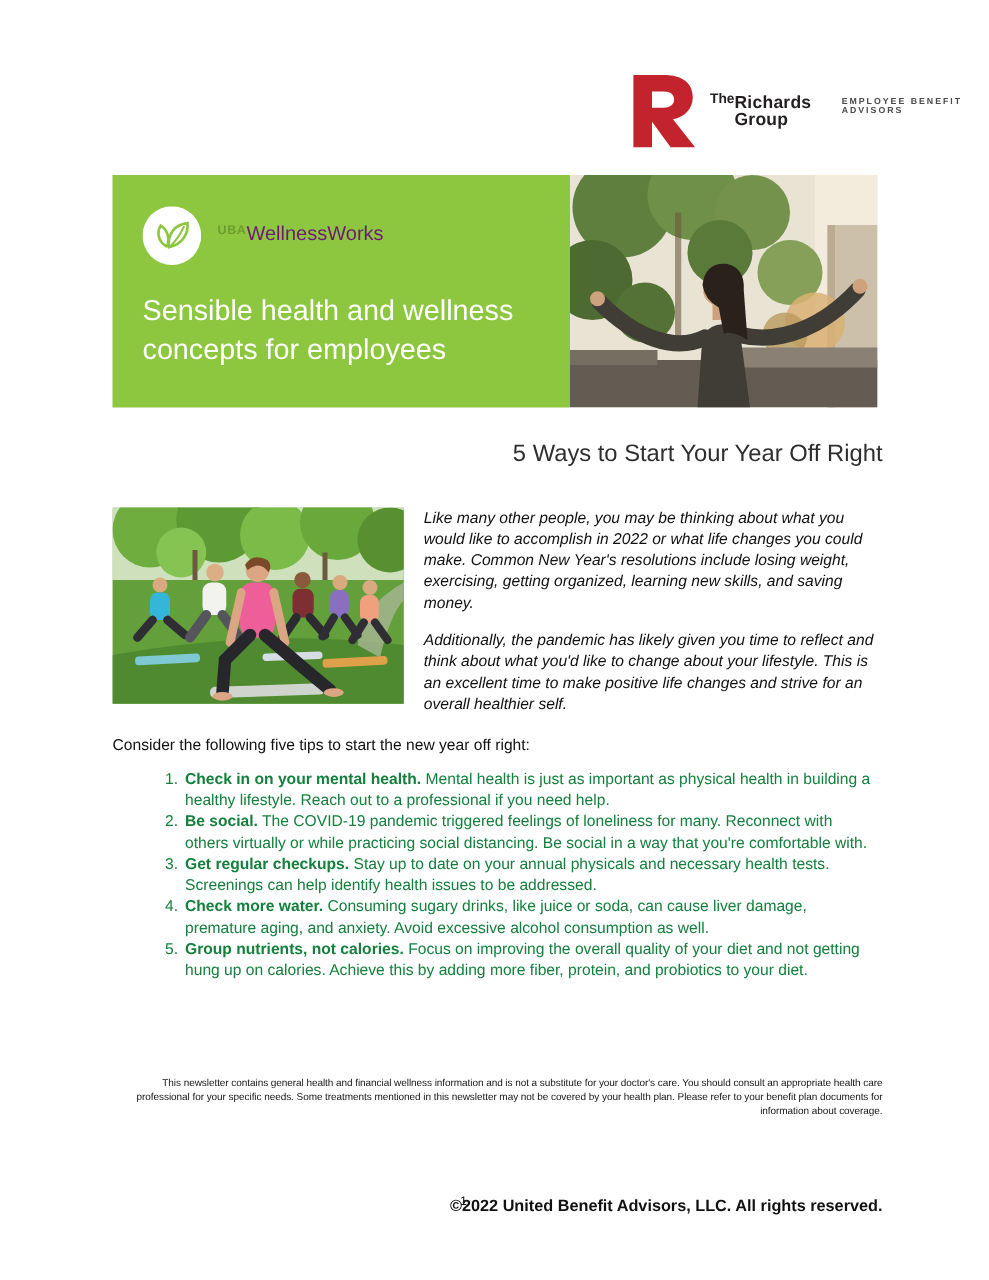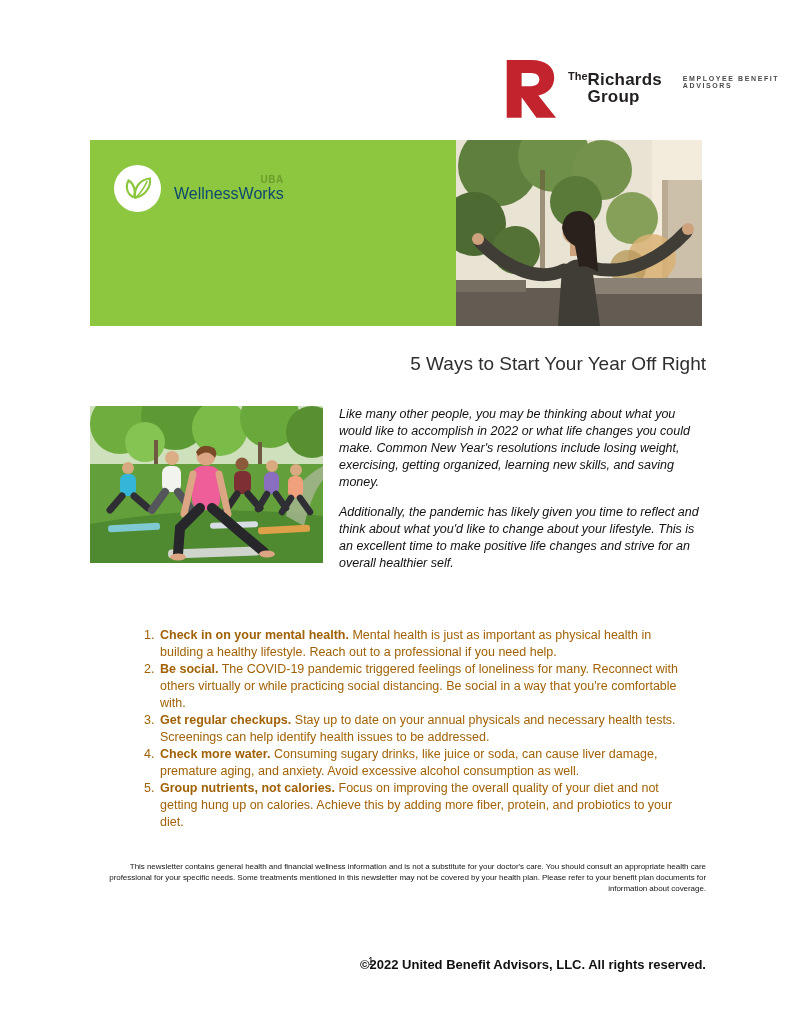--- a/index.html
+++ b/index.html
@@ -8,48 +8,48 @@
     position:relative; width:791px; height:1024px; background:#ffffff;
     font-family:"Liberation Sans", sans-serif; color:#111; overflow:hidden;
     margin:0 auto;
   }
 
   
   .logo-row { position:absolute; top:57px; left:503px; display:flex; align-items:center; gap:11px; }
   .logo-mark svg { display:block; }
   .logo-text { display:flex; line-height:1; }
   .logo-the { font-size:11px; font-weight:700; color:#231f20; margin-bottom:2px; }
-  .logo-name { font-size:17px; font-weight:700; color:#231f20; letter-spacing:0.2px; }
+  .logo-name { font-size:14px; font-weight:700; color:#231f20; letter-spacing:0.2px; }
   .logo-tag { font-size:7px; font-weight:600; color:#4a4a4a; letter-spacing:1.6px; margin-top:4px; }
 
   
   .banner { position:absolute; top:140px; left:90px; width:612px; height:186px; display:flex; }
   .banner-green { width:366px; height:100%; background:#8DC63F; padding:25px 0 0 24px; }
   .brand-row { display:flex; align-items:center; gap:13px; }
   .brand-circle svg { display:block; }
-  .brand-labels { display:flex; flex-direction:column; line-height:1.15;align-items:flex-end; }
+  .brand-labels { display:flex; flex-direction:row; line-height:1.15; }
   .brand-org { font-size:10px; font-weight:700; color:#6d9e2c; letter-spacing:0.5px; }
-  .brand-product { font-size:16px; font-weight:400; color:#0c4a6e; }
+  .brand-product { font-size:16px; font-weight:400; color:#701a75; }
   .banner-heading { margin-top:21px; width:305px; font-size:23px; font-weight:400; color:#ffffff; line-height:1.33; }
   .banner-photo { flex:1; height:100%; }
   .banner-photo svg { display:block; width:100%; height:100%; }
 
   
   .article-title { position:absolute; top:353px; left:90px; width:616px; text-align:right; font-size:19px; font-weight:400; color:#2e2e2e; }
 
   .intro-row { position:absolute; top:406px; left:90px; width:616px; display:flex; gap:16px;font-style:italic; }
   .intro-photo { width:233px; height:157px; flex:none; }
   .intro-photo svg { display:block; width:233px; height:157px; }
   .intro-text { flex:1; font-size:12.5px; line-height:1.36; color:#111; }
   .intro-text p + p { margin-top:13px; }
 
   .consider-line { position:absolute; top:588px; left:90px; width:616px; font-size:12.5px; line-height:1.36; color:#111; }
 
   .tips-list { position:absolute; top:611px; left:90px; width:616px; }
-  .tips-list ol { margin:16px; padding-left:52px; font-size:12.5px; line-height:1.36; color:#a16207; }
+  .tips-list ol { margin:4px; padding-left:52px; font-size:12.5px; line-height:1.36; color:#15803d; }
   .tips-list li { padding-left:2px; }
   .tip-lead { font-weight:700; }
 
   .closing-par { position:absolute; top:803px; left:90px; width:616px; font-size:12.5px; line-height:1.36; color:#111; }
 
   .disclaimer { position:absolute; top:861px; left:90px; width:616px; font-size:8px; line-height:1.4; color:#151515; letter-spacing:-0.05px;text-align:right; }
 
   
   .footer { position:absolute; top:956px; left:90px; width:616px; height:16px; }
   .page-num { position:absolute; left:278px; top:0; font-size:10px; color:#111; }
@@ -83,20 +83,21 @@
             <path d="M21,33 C20,22 26,14.5 36,13.5 C37,22 31.5,30.5 22,32.5" fill="none" stroke="#8DC63F" stroke-width="2.1" stroke-linecap="round"></path>
             <path d="M22,32.5 C26.5,28 30.5,22 33,16.5" fill="none" stroke="#8DC63F" stroke-width="1.7" stroke-linecap="round"></path>
             <path d="M19,32 C13,28.5 11,21.5 14.5,15.5 C20,18.5 22,26 20,31.5" fill="none" stroke="#8DC63F" stroke-width="2.1" stroke-linecap="round"></path>
           </svg>
         </div>
         <div class="brand-labels">
           <span class="brand-org">UBA</span>
           <span class="brand-product">WellnessWorks</span>
         </div>
       </div>
+      <div class="banner-heading">Sensible health and wellness concepts for employees</div>
     </div>
     <div class="banner-photo">
       <svg viewBox="0 0 246 186" preserveAspectRatio="none" aria-hidden="true">
         <rect width="246" height="186" fill="#e9e3d3"></rect>
         <rect x="196" y="0" width="50" height="110" fill="#f3ecdc"></rect>
         <rect x="206" y="40" width="40" height="146" fill="#cdc0aa"></rect>
         <rect x="206" y="40" width="6" height="146" fill="#bbab92"></rect>
         <circle cx="42" cy="26" r="40" fill="#5f7f3e"></circle>
         <circle cx="98" cy="16" r="36" fill="#6e9048"></circle>
         <circle cx="18" cy="84" r="32" fill="#4c6a31"></circle>
@@ -176,20 +177,21 @@
         <ellipse cx="88" cy="151" rx="8" ry="3.5" fill="#dca684"></ellipse>
         <ellipse cx="177" cy="148" rx="8" ry="3.5" fill="#dca684"></ellipse>
       </svg>
     </div>
     <div class="intro-text">
       <p>Like many other people, you may be thinking about what you would like to accomplish in 2022 or what life changes you could make. Common New Year's resolutions include losing weight, exercising, getting organized, learning new skills, and saving money.</p>
       <p>Additionally, the pandemic has likely given you time to reflect and think about what you'd like to change about your lifestyle. This is an excellent time to make positive life changes and strive for an overall healthier self.</p>
     </div>
   </div>
 
+  <div class="consider-line">Consider the following five tips to start the new year off right:</div>
 
   <div class="tips-list">
     <ol>
       <li><span class="tip-lead">Check in on your mental health.</span> <span>Mental health is just as important as physical health in building a healthy lifestyle. Reach out to a professional if you need help.</span></li>
       <li><span class="tip-lead">Be social.</span> <span>The COVID-19 pandemic triggered feelings of loneliness for many. Reconnect with others virtually or while practicing social distancing. Be social in a way that you're comfortable with.</span></li>
       <li><span class="tip-lead">Get regular checkups.</span> <span>Stay up to date on your annual physicals and necessary health tests. Screenings can help identify health issues to be addressed.</span></li>
       <li><span class="tip-lead">Check more water.</span> <span>Consuming sugary drinks, like juice or soda, can cause liver damage, premature aging, and anxiety. Avoid excessive alcohol consumption as well.</span></li>
       <li><span class="tip-lead">Group nutrients, not calories.</span> <span>Focus on improving the overall quality of your diet and not getting hung up on calories. Achieve this by adding more fiber, protein, and probiotics to your diet.</span></li>
     </ol>
   </div>

